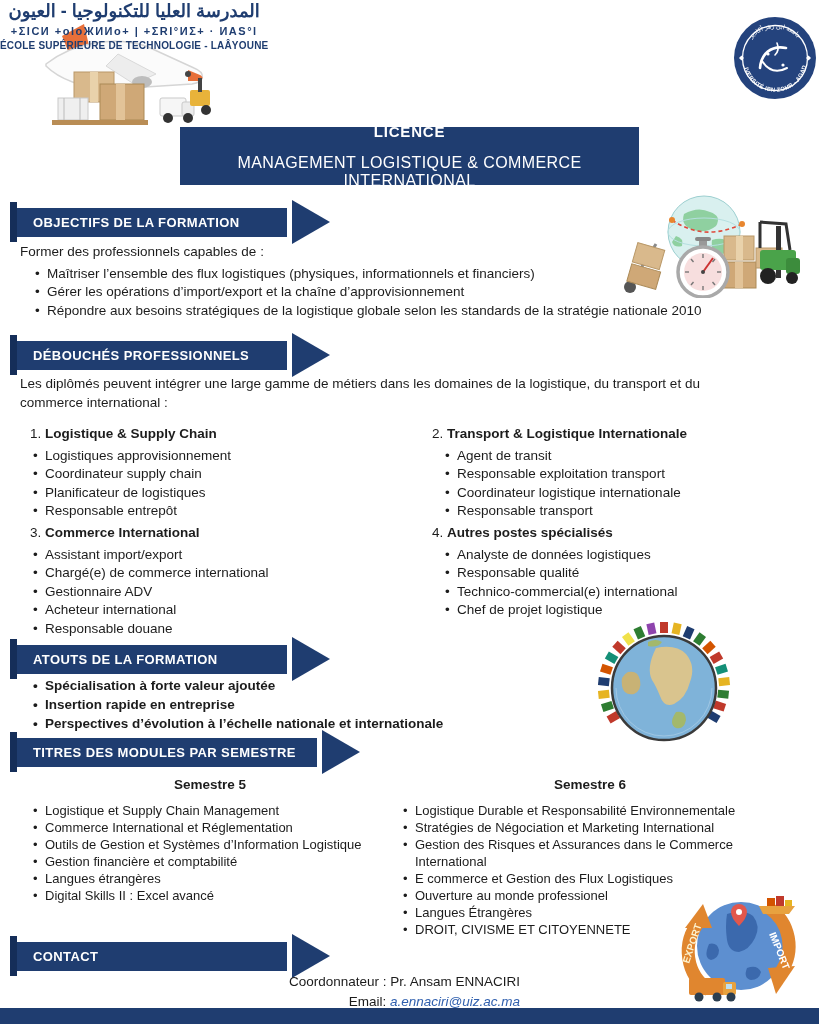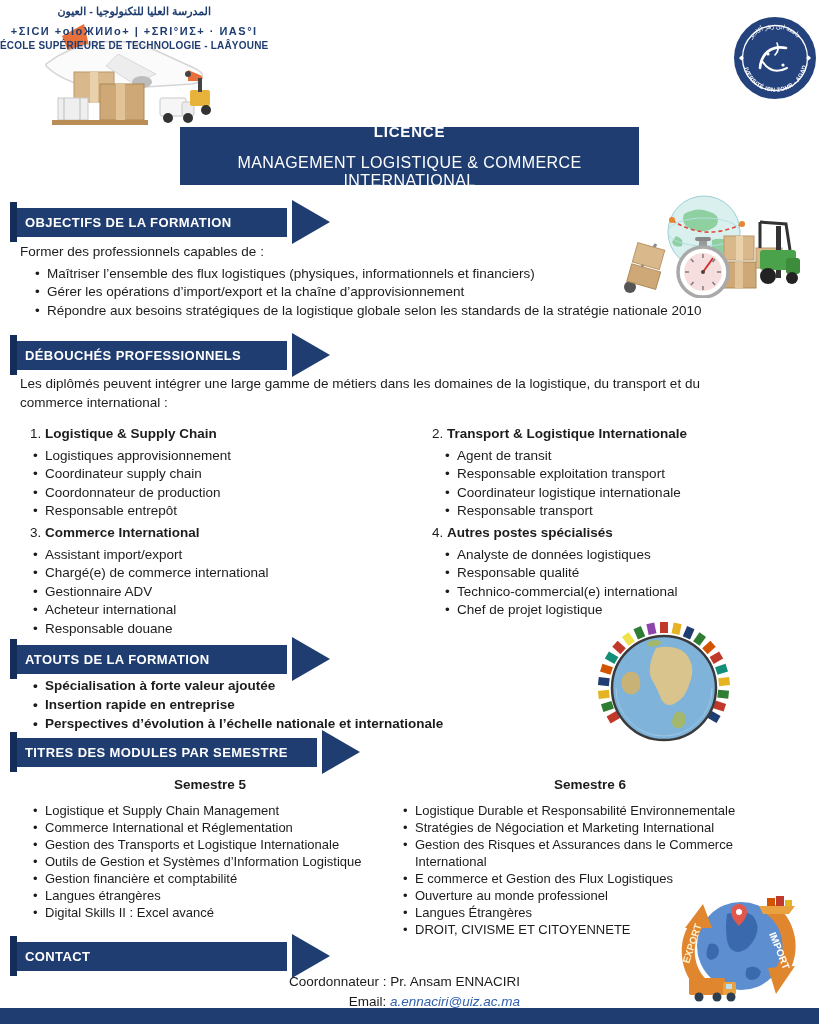--- a/index.html
+++ b/index.html
@@ -8,35 +8,35 @@
     --ink:#1c1c1c;
     --email:#2f5fae;
   }
   *{margin:0;padding:0;box-sizing:border-box;}
   body{background:#fff;font-family:"Liberation Sans",sans-serif;color:var(--ink);}
   .page{position:relative;width:819px;height:1024px;background:#fff;overflow:hidden;}
 
   
   .illus{position:absolute;}
   .inst-block{position:absolute;left:448;top:26;width:295;text-align:center;color:var(--navy);}
-  .inst-ar{font-size:11px;font-weight:bold;direction:rtl;line-height:22px;}
+  .inst-ar{font-size:18px;font-weight:bold;direction:rtl;line-height:22px;}
   .inst-tif{font-size:11px;font-weight:bold;letter-spacing:1.5px;margin-top:3px;}
   .inst-fr{font-size:10px;font-weight:bold;letter-spacing:.2px;margin-top:3px;}
 
   
   .banner{position:absolute;left:180px;top:127px;width:459px;height:58px;background:var(--navy);
     color:#fff;text-align:center;display:flex;flex-direction:column;justify-content:center;gap:14px;}
   .banner .l1{font-size:15px;font-weight:bold;letter-spacing:.8px;}
   .banner .l2{font-size:16px;font-weight:normal;letter-spacing:.4px;}
 
   
   .ribbon{position:absolute;left:10px;display:flex;align-items:center;height:44px;}
   .r-edge{width:7px;height:40px;background:var(--navy-dark);flex:none;}
   .r-bar{height:29px;background:var(--navy);color:#fff;font-weight:bold;font-size:13px;
-    letter-spacing:.4px;display:flex;align-items:center;padding-left:8px;flex:none;}
+    letter-spacing:.4px;display:flex;align-items:center;padding-left:16px;flex:none;}
   .r-head{width:0;height:0;border-top:22px solid transparent;border-bottom:22px solid transparent;
     border-left:38px solid var(--navy);margin-left:5px;flex:none;}
   .w270{width:270px;} .w300{width:300px;}
 
   
   .tblock{position:absolute;font-size:13.5px;line-height:18.5px;}
   ul.blist{list-style:none;}
   ul.blist li{position:relative;padding-left:15px;}
   ul.blist li::before{content:"•";position:absolute;left:3px;}
   .group-head{font-size:13.5px;margin-bottom:3px;}
@@ -180,21 +180,21 @@
   </div>
 
   <div class="tblock" style="left:20px;top:375px;width:712px">Les diplômés peuvent intégrer une large gamme de métiers dans les domaines de la logistique, du transport et du commerce international :</div>
 
   <div class="tblock" style="left:30px;top:425px;width:385px">
     <div class="group-head"><span>1.</span>
       <b>Logistique &amp; Supply Chain</b></div>
     <ul class="blist">
       <li>Logistiques approvisionnement</li>
       <li>Coordinateur supply chain</li>
-      <li>Coordonnateur de production</li>
+      <li>Planificateur de logistiques</li>
       <li>Responsable entrepôt</li>
     </ul>
   </div>
 
   <div class="tblock" style="left:432px;top:425px;width:385px">
     <div class="group-head"><span>2.</span>
       <b>Transport &amp; Logistique Internationale</b></div>
     <ul class="blist" style="margin-left:10px">
       <li>Agent de transit</li>
       <li>Responsable exploitation transport</li>
@@ -320,21 +320,20 @@
     <div class="r-head"></div>
   </div>
 
   <div class="sem-title" style="left:110px;top:777px">Semestre 5</div>
   <div class="sem-title" style="left:490px;top:777px">Semestre 6</div>
 
   <div class="tblock mods" style="left:30px;top:802px;width:365px">
     <ul class="blist">
       <li>Logistique et Supply Chain Management</li>
       <li>Commerce International et Réglementation</li>
-      <li>Gestion des Transports et Logistique Internationale</li>
       <li>Outils de Gestion et Systèmes d’Information Logistique</li>
       <li>Gestion financière et comptabilité</li>
       <li>Langues étrangères</li>
       <li>Digital Skills II : Excel avancé</li>
     </ul>
   </div>
 
   <div class="tblock mods" style="left:400px;top:802px;width:368px">
     <ul class="blist">
       <li>Logistique Durable et Responsabilité Environnementale</li>

